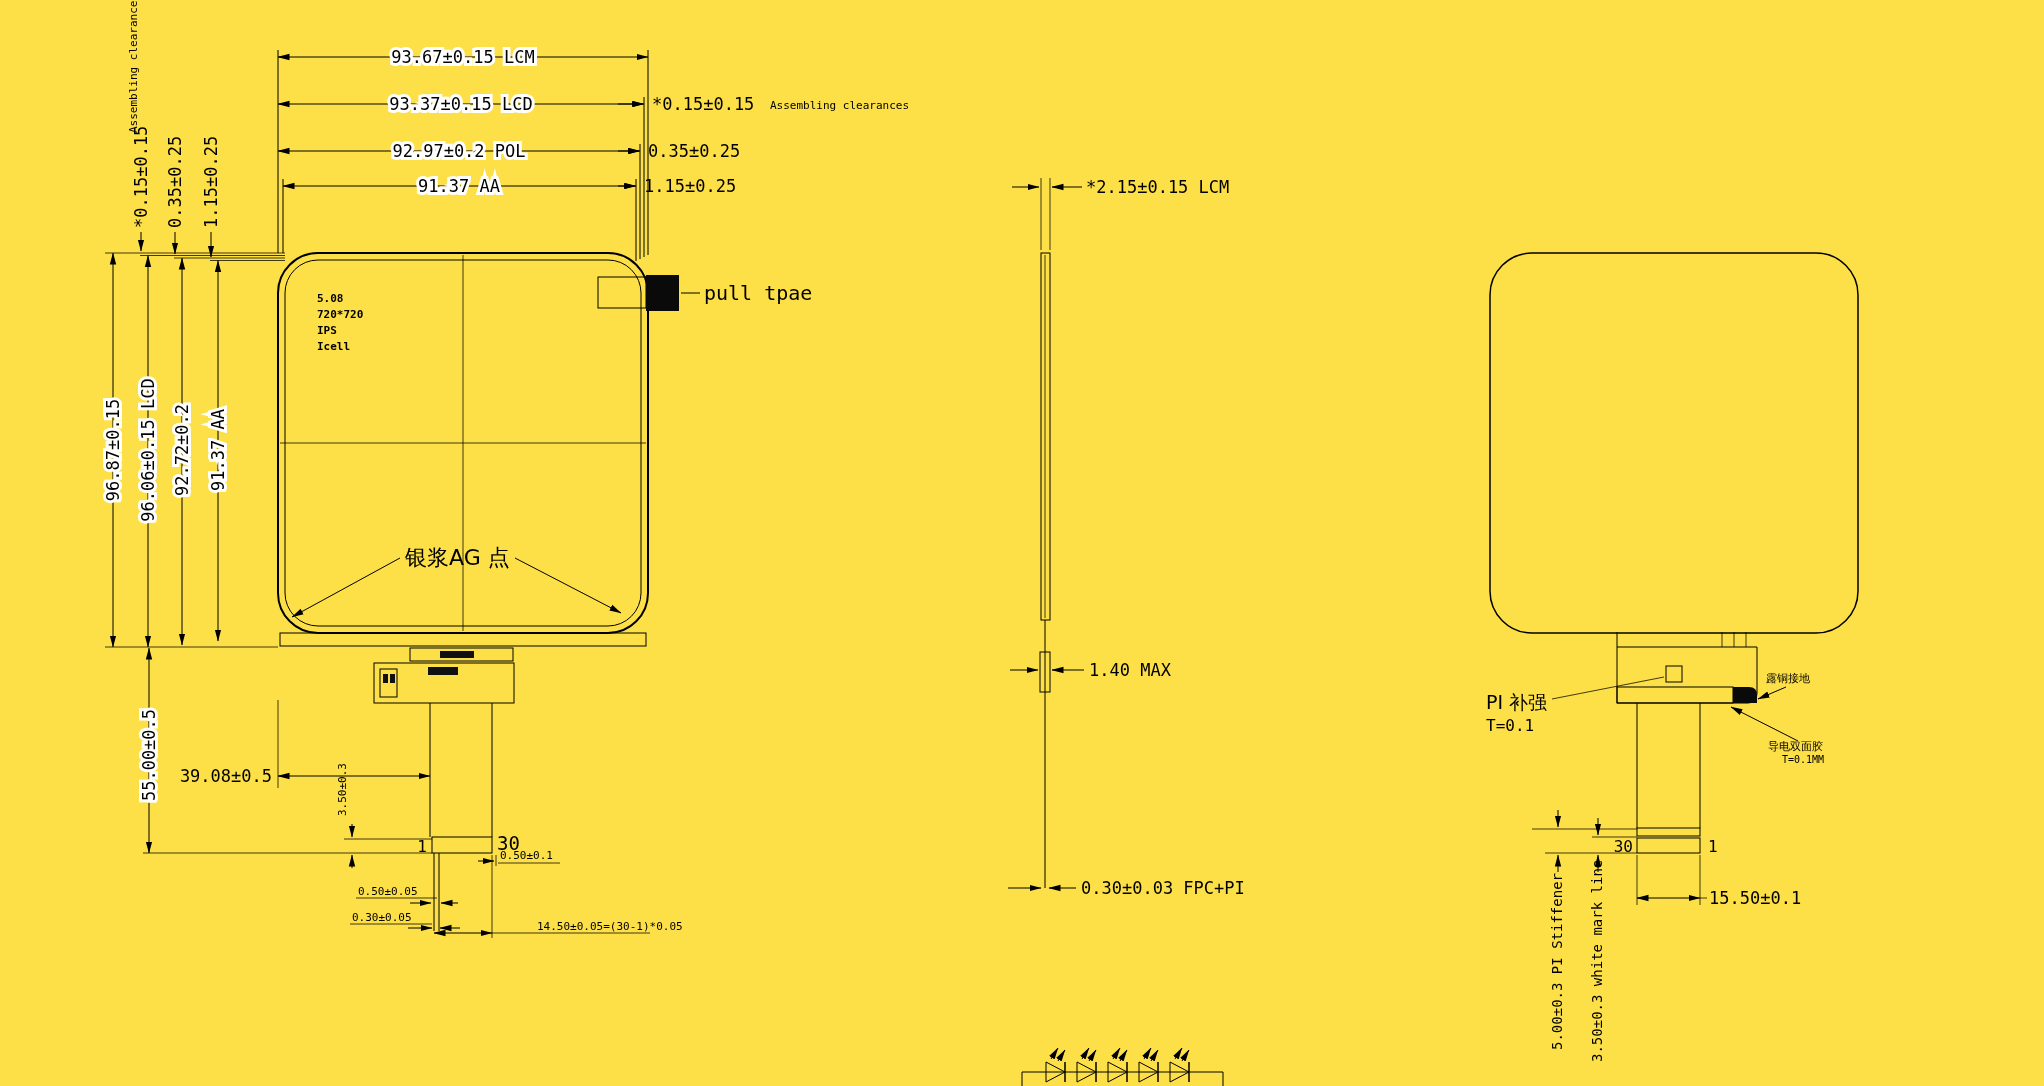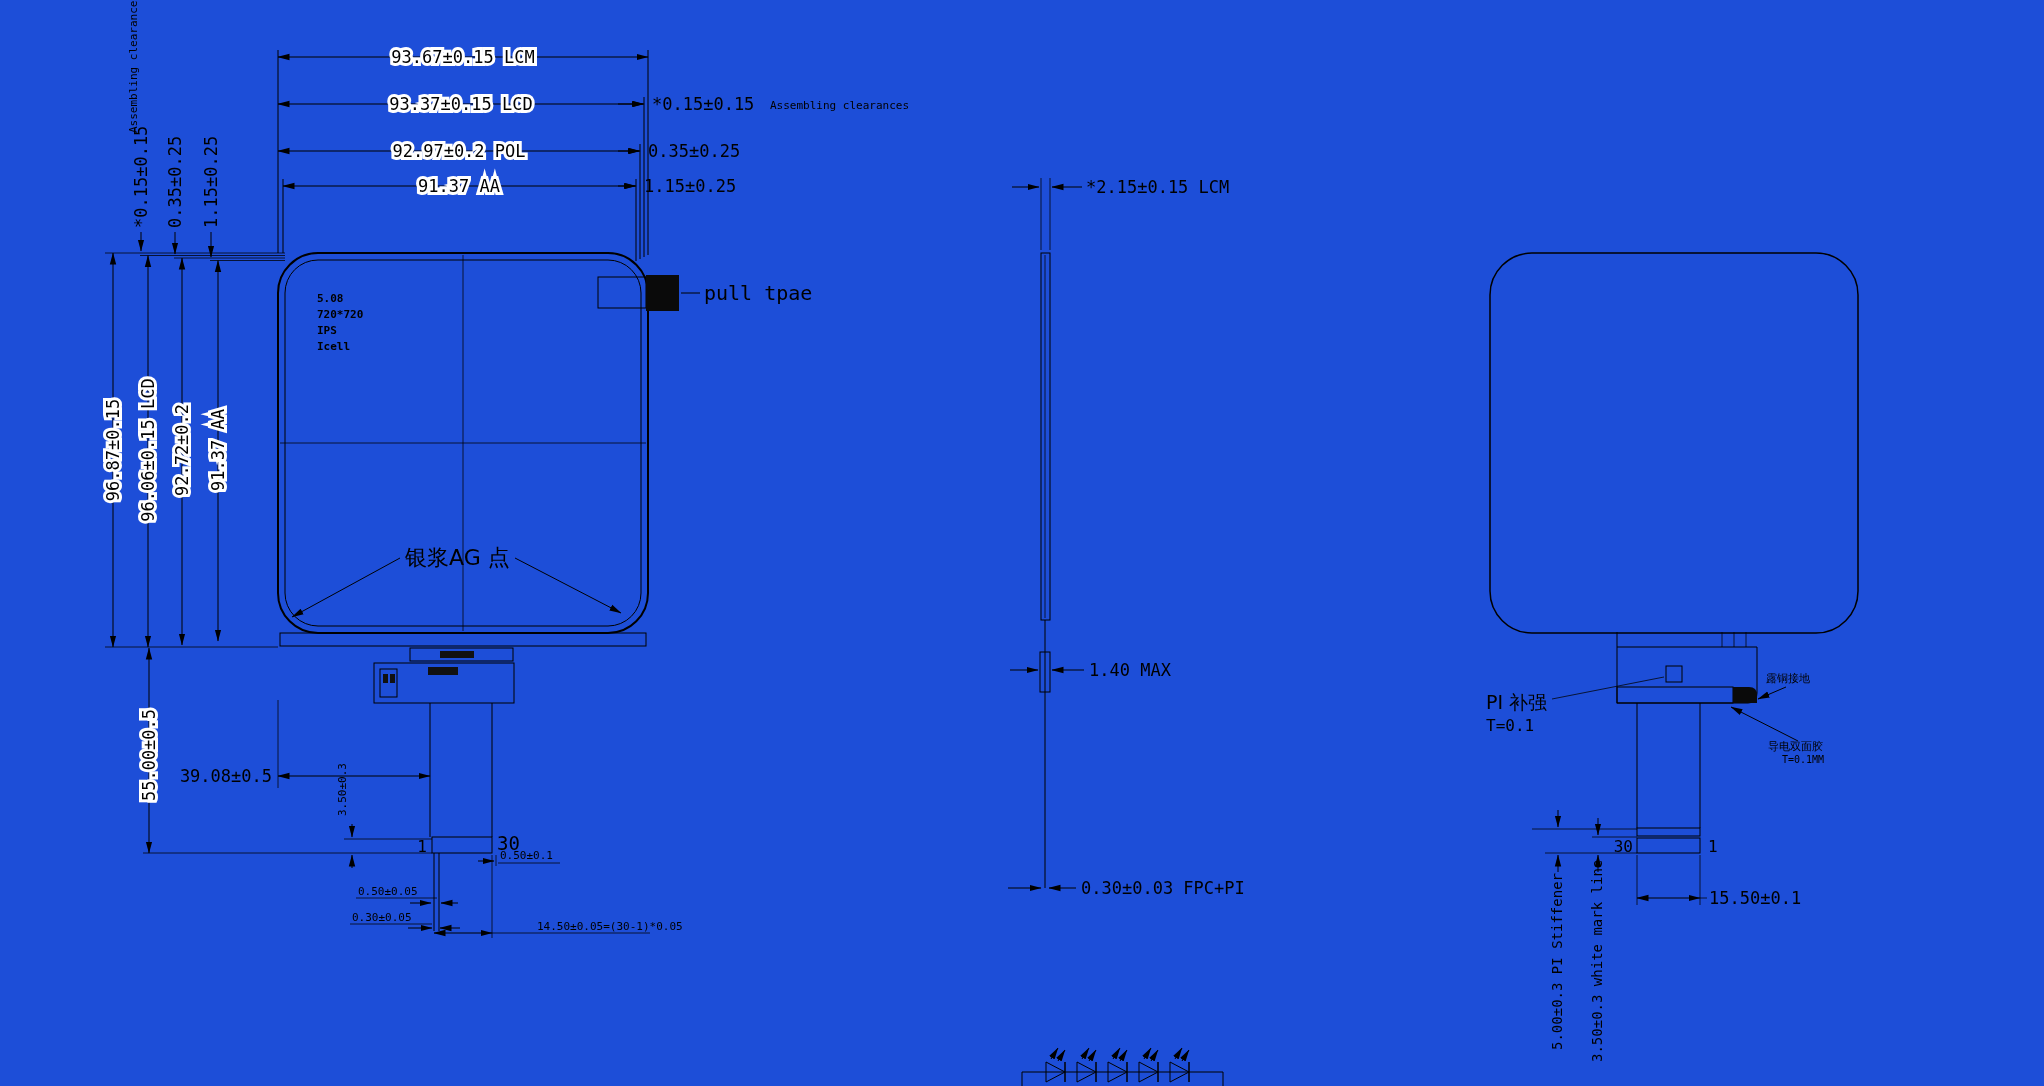--- a/index.html
+++ b/index.html
@@ -1,16 +1,16 @@
 <!DOCTYPE html>
 <html><head>
 <meta charset="utf-8">
 <style>
   html,body{margin:0;padding:0;background:#fff}
-  .canvas{position:relative;width:2044px;height:1086px;background:#1d4ed8;overflow:hidden}
+  .canvas{position:relative;width:2044px;height:1086px;background:#fde047;overflow:hidden}
   svg{display:block}
   .ln{stroke:#000;stroke-width:1;fill:none}
   .lt{stroke:#000;stroke-width:.75;fill:none}
   .l2{stroke:#000;stroke-width:2;fill:none}
   .l15{stroke:#000;stroke-width:1.5;fill:none}
   text{fill:#000;font-family:"DejaVu Sans Mono","Liberation Mono",monospace}
   .dm{font-size:17px;paint-order:stroke;stroke:#fff;stroke-width:6px}
   .dm2{font-size:17px}
   .md{font-size:16px}
   .m14{font-size:14px}

